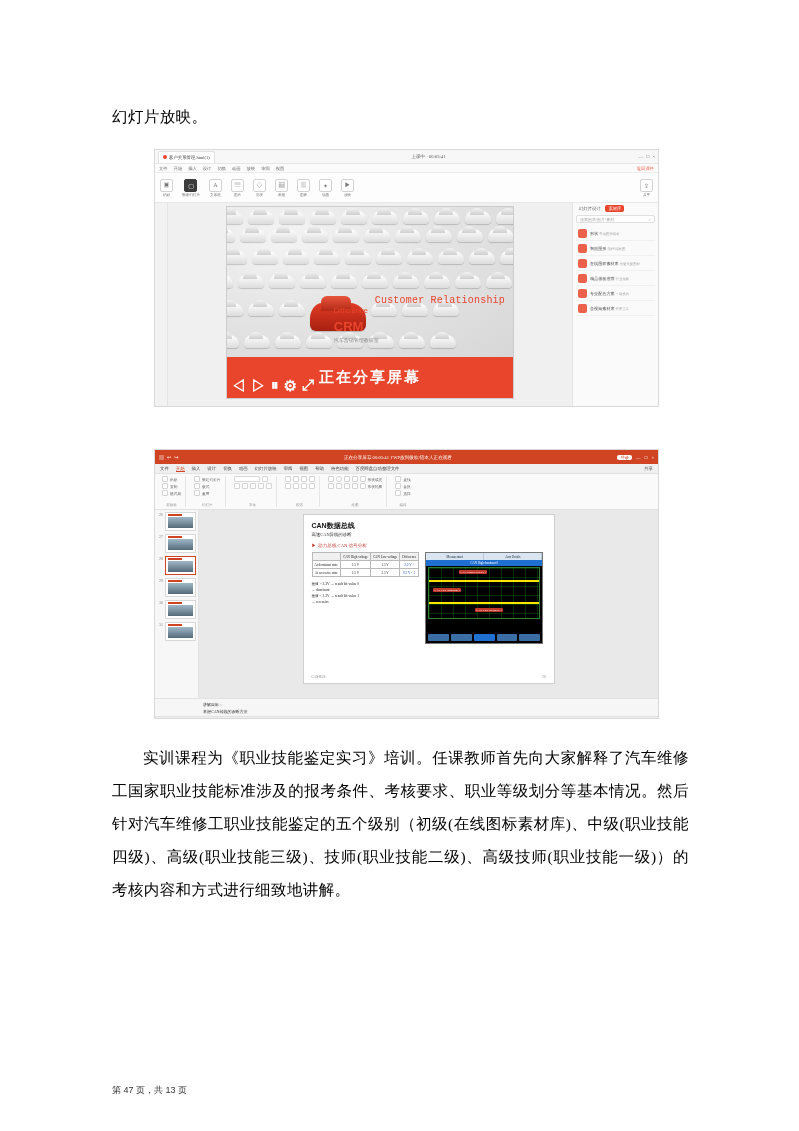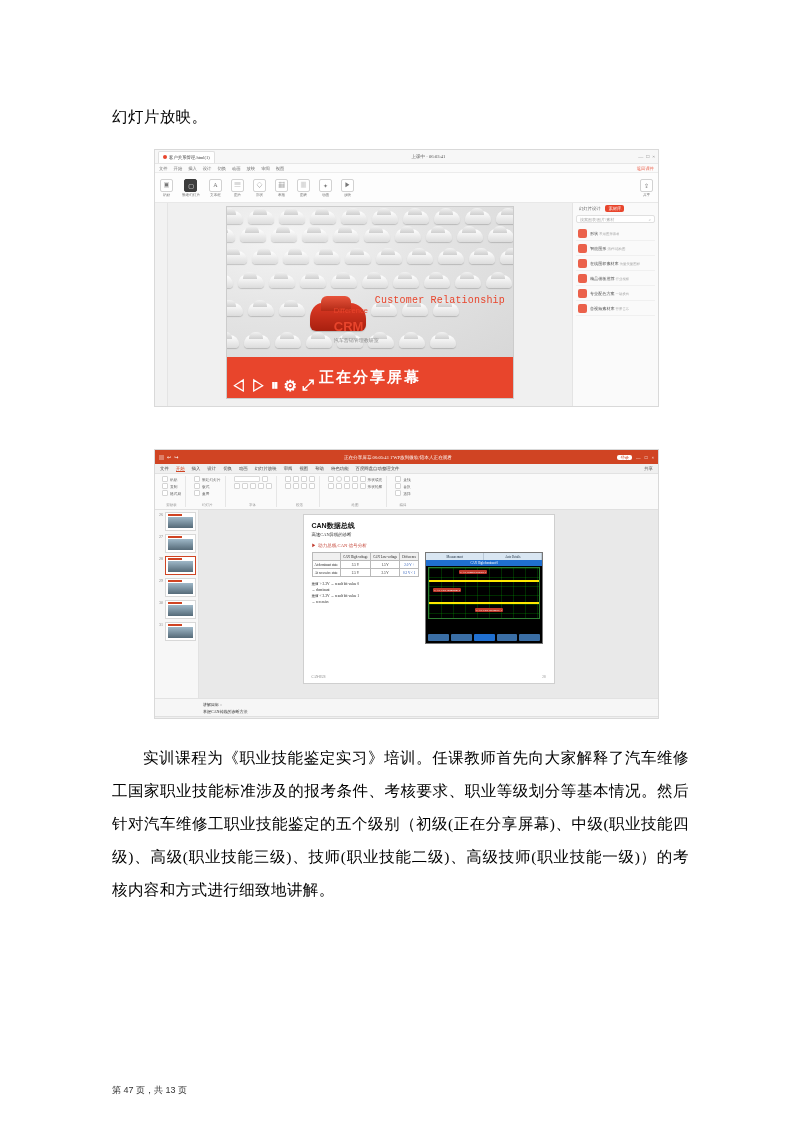--- a/index.html
+++ b/index.html
@@ -716,16 +716,16 @@
       <div>掌握CAN转线的诊断方法</div>
     </div>
 
     <div class="ppt-status">
       
       
       
     </div>
   </div>
 
-  <p class="para indent" style="margin-top:22px">实训课程为《职业技能鉴定实习》培训。任课教师首先向大家解释了汽车维修工国家职业技能标准涉及的报考条件、考核要求、职业等级划分等基本情况。然后针对汽车维修工职业技能鉴定的五个级别（初级(正在分享屏幕)、中级(职业技能四级)、高级(职业技能三级)、技师(职业技能二级)、高级技师(职业技能一级)）的考核内容和方式进行细致地讲解。</p>
+  <p class="para indent" style="margin-top:22px">实训课程为《职业技能鉴定实习》培训。任课教师首先向大家解释了汽车维修工国家职业技能标准涉及的报考条件、考核要求、职业等级划分等基本情况。然后针对汽车维修工职业技能鉴定的五个级别（初级(在线图标素材库)、中级(职业技能四级)、高级(职业技能三级)、技师(职业技能二级)、高级技师(职业技能一级)）的考核内容和方式进行细致地讲解。</p>
 </div>
 
 <div class="footer-note">第 47 页，共 13 页</div>
 
 </body></html>

